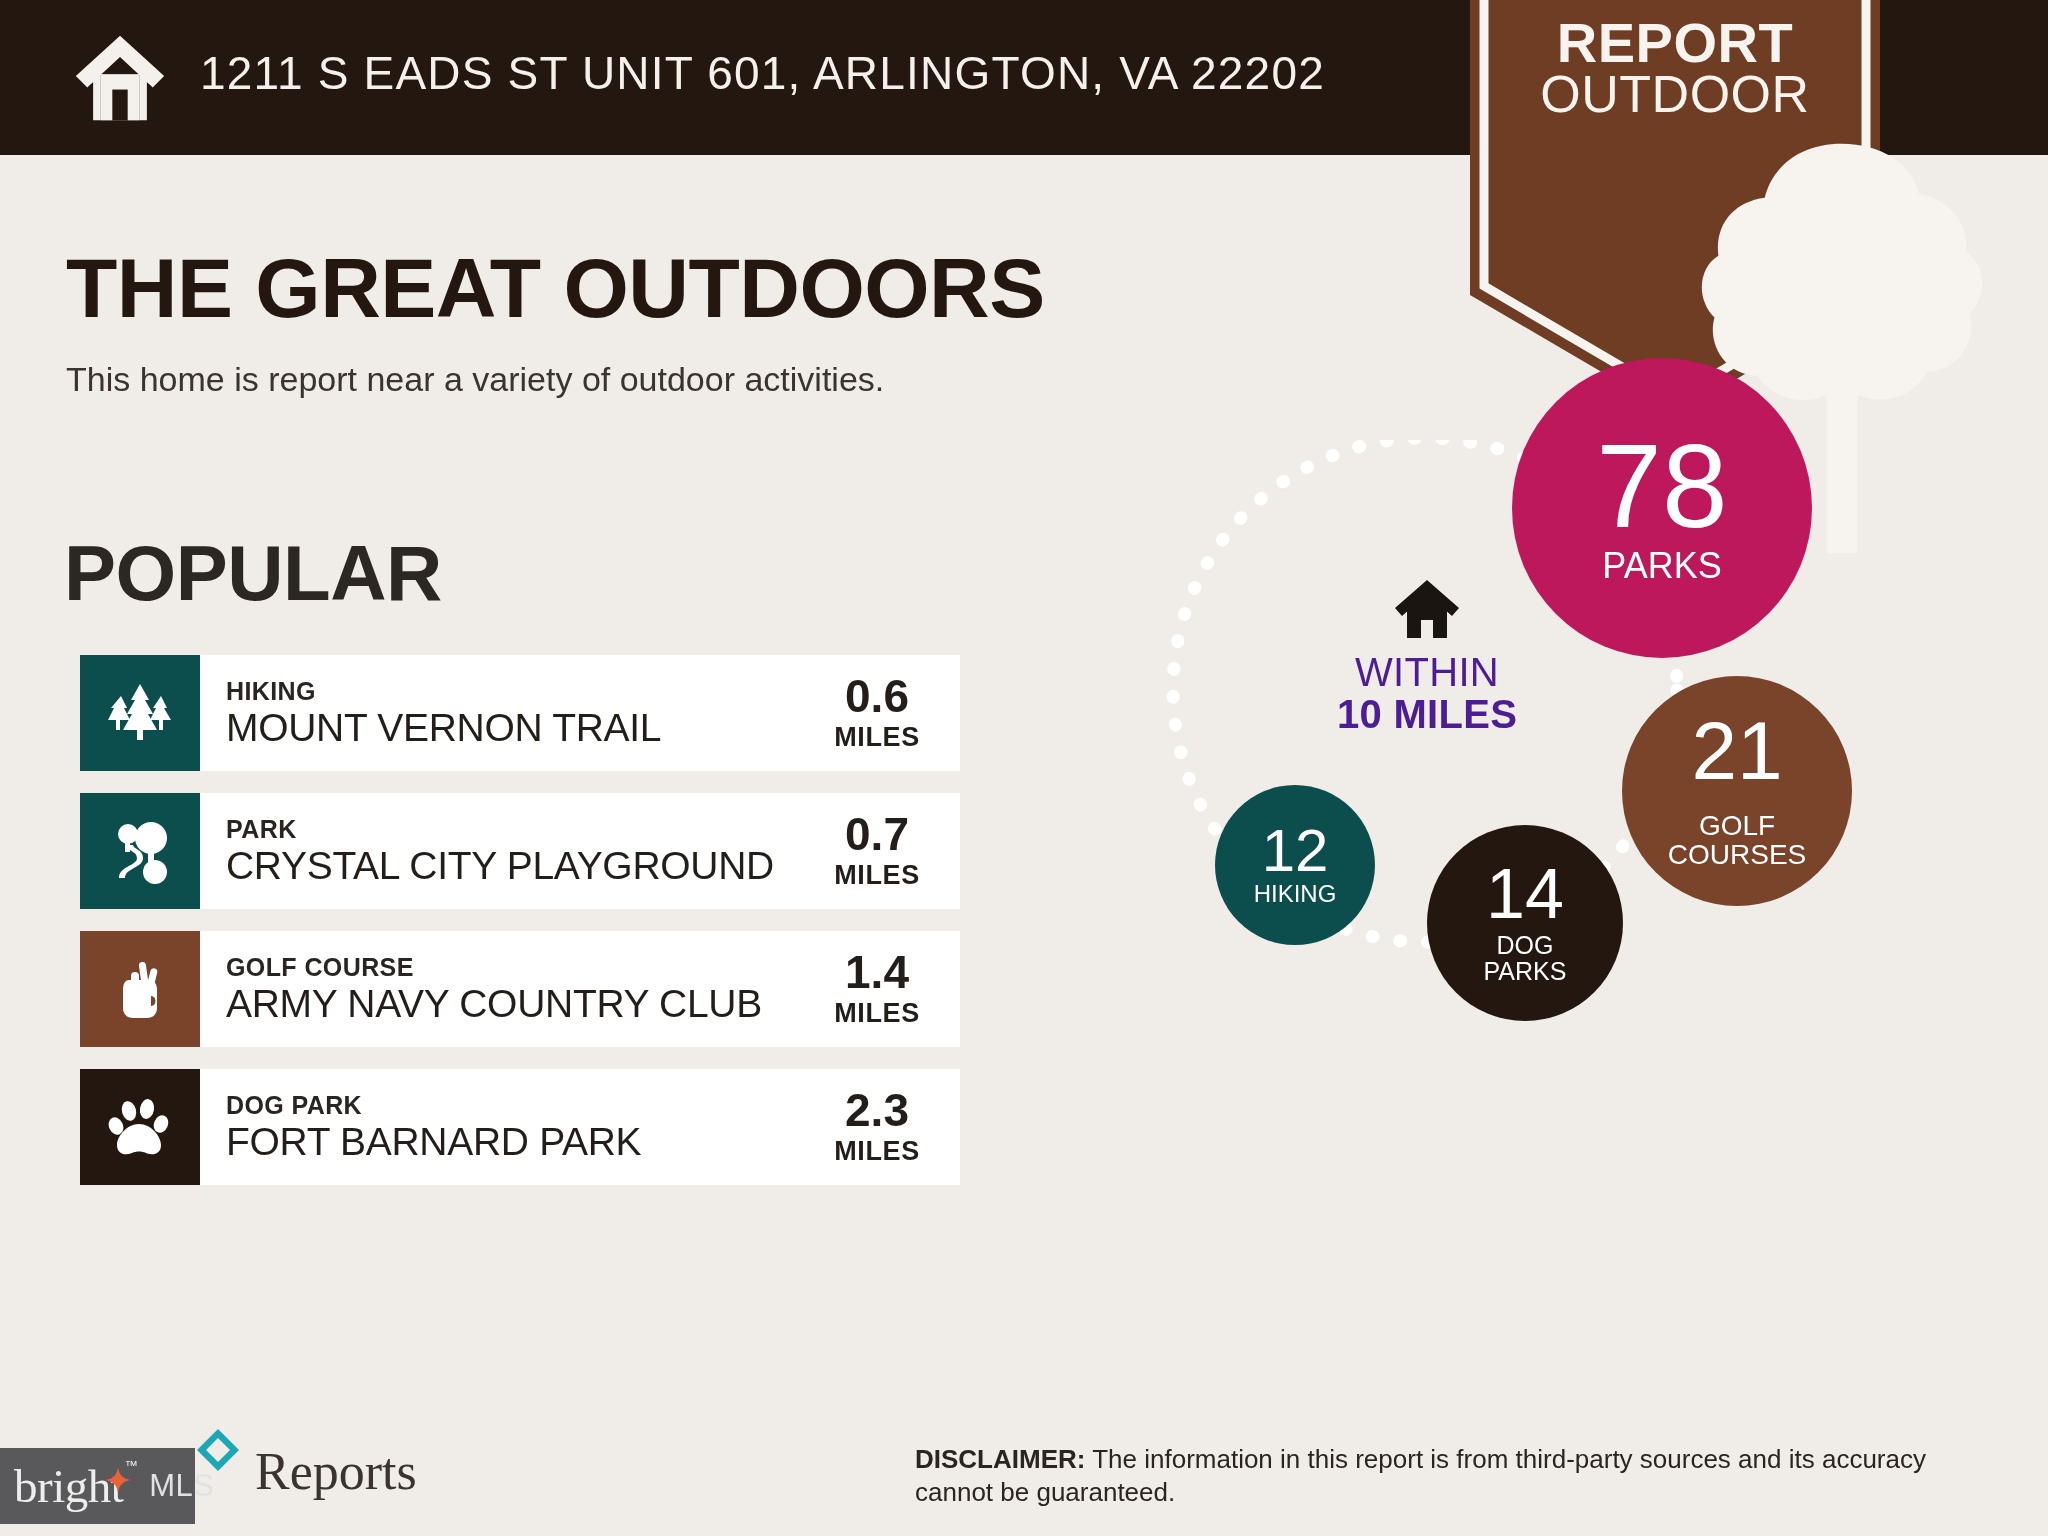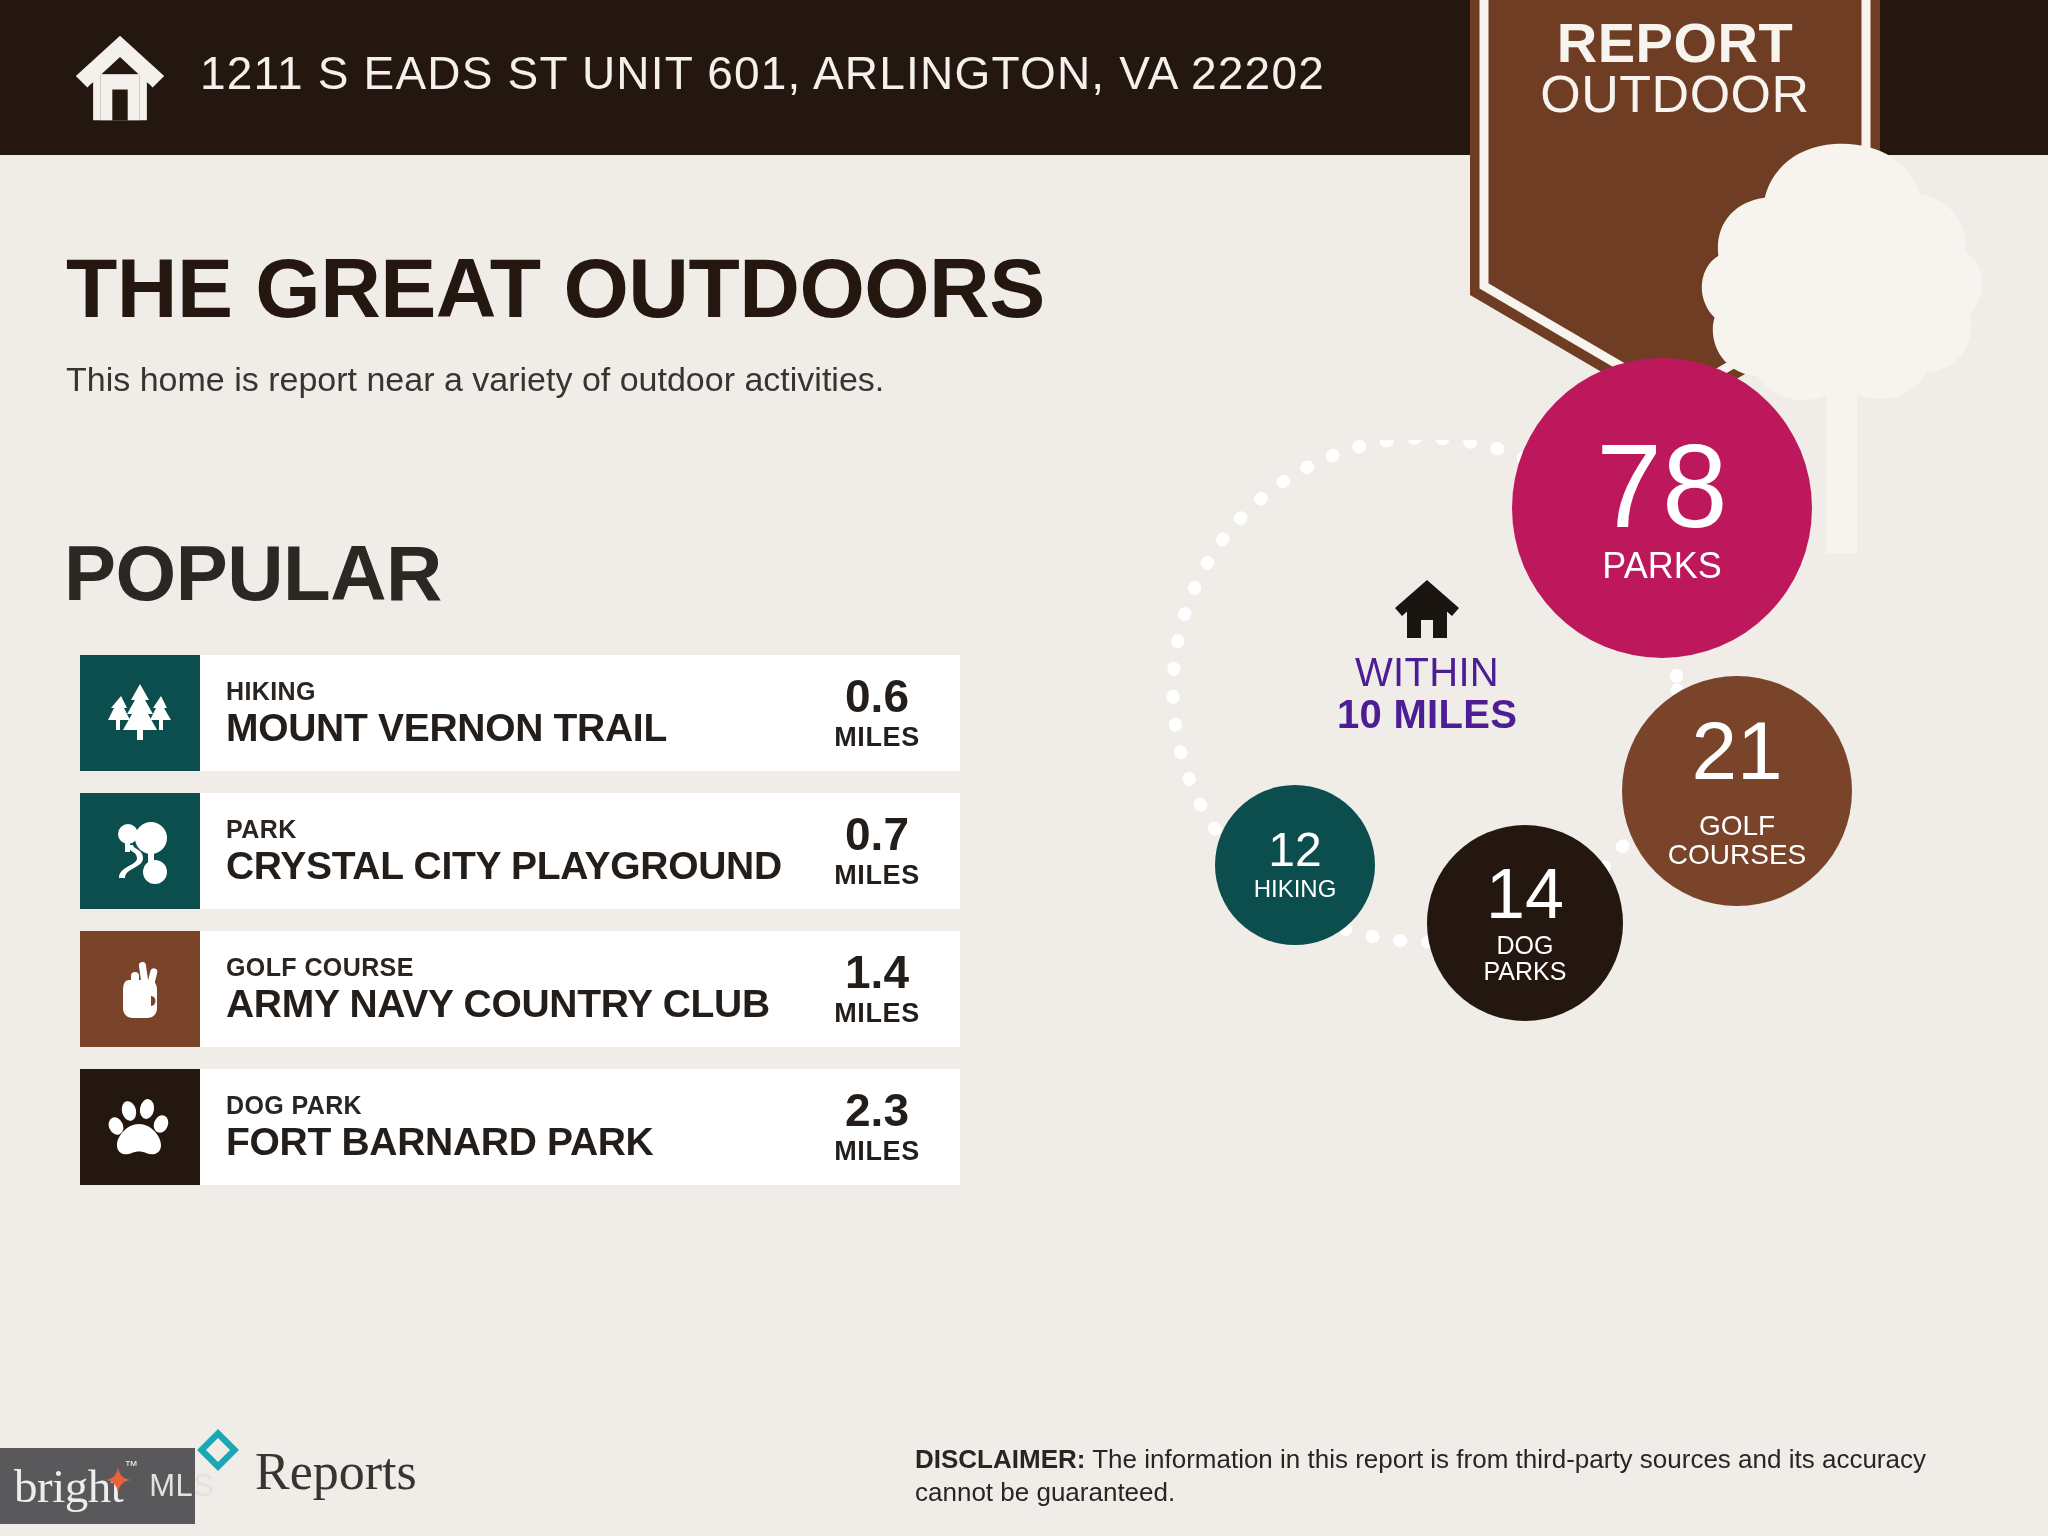--- a/index.html
+++ b/index.html
@@ -70,21 +70,21 @@
   .poi-body {
     flex:1; background:#FFFFFF; display:flex; align-items:center;
     padding:0 18px 0 26px; overflow:hidden;
   }
   .poi-text { flex:1; overflow:hidden; }
   .poi-category {
     font-size:25px; font-weight:700; color:#2B2522;
     letter-spacing:0.4px; line-height:1.15;
   }
   .poi-name {
-    font-size:39px; font-weight:700; color:#241E1B;
+    font-size:39px; font-weight:400; color:#241E1B;
     letter-spacing:-0.3px; line-height:1.05; margin-top:2px;
   }
   .poi-dist {
     width:130px; min-width:130px; text-align:center; color:#241E1B;
   }
   .poi-dist-val { font-size:46px; font-weight:700; line-height:1; }
   .poi-dist-unit { font-size:27px; font-weight:700; letter-spacing:0.6px; margin-top:3px; }
 
   
   #diagram { position:absolute; left:1080px; top:440px; width:920px; height:660px; }
@@ -104,21 +104,21 @@
 
   #bubble-golf { left:542px; top:236px; width:230px; height:230px; background:#7A442A; }
   #bubble-golf .bub-num { font-size:82px; }
   #bubble-golf .bub-lbl { font-size:28px; margin-top:23px; }
 
   #bubble-dogparks { left:347px; top:385px; width:196px; height:196px; background:#241710; }
   #bubble-dogparks .bub-num { font-size:70px; }
   #bubble-dogparks .bub-lbl { font-size:25px; margin-top:5px; }
 
   #bubble-hiking { left:135px; top:345px; width:160px; height:160px; background:#0C4E4E; }
-  #bubble-hiking .bub-num { font-size:48px; }
+  #bubble-hiking .bub-num { font-size:60px; }
   #bubble-hiking .bub-lbl { font-size:24px; margin-top:4px; }
 
   #center-group {
     position:absolute; left:232px; top:138px; width:230px;
     text-align:center; color:#4c1d95;
   }
   #center-home-icon { width:68px; height:62px; margin:0 auto 12px; display:block; }
   #center-l1 { font-size:40px; font-weight:400; letter-spacing:0.3px; line-height:1.02; }
   #center-l2 { font-size:40px; font-weight:700; letter-spacing:0.3px; line-height:1.05; }
 

